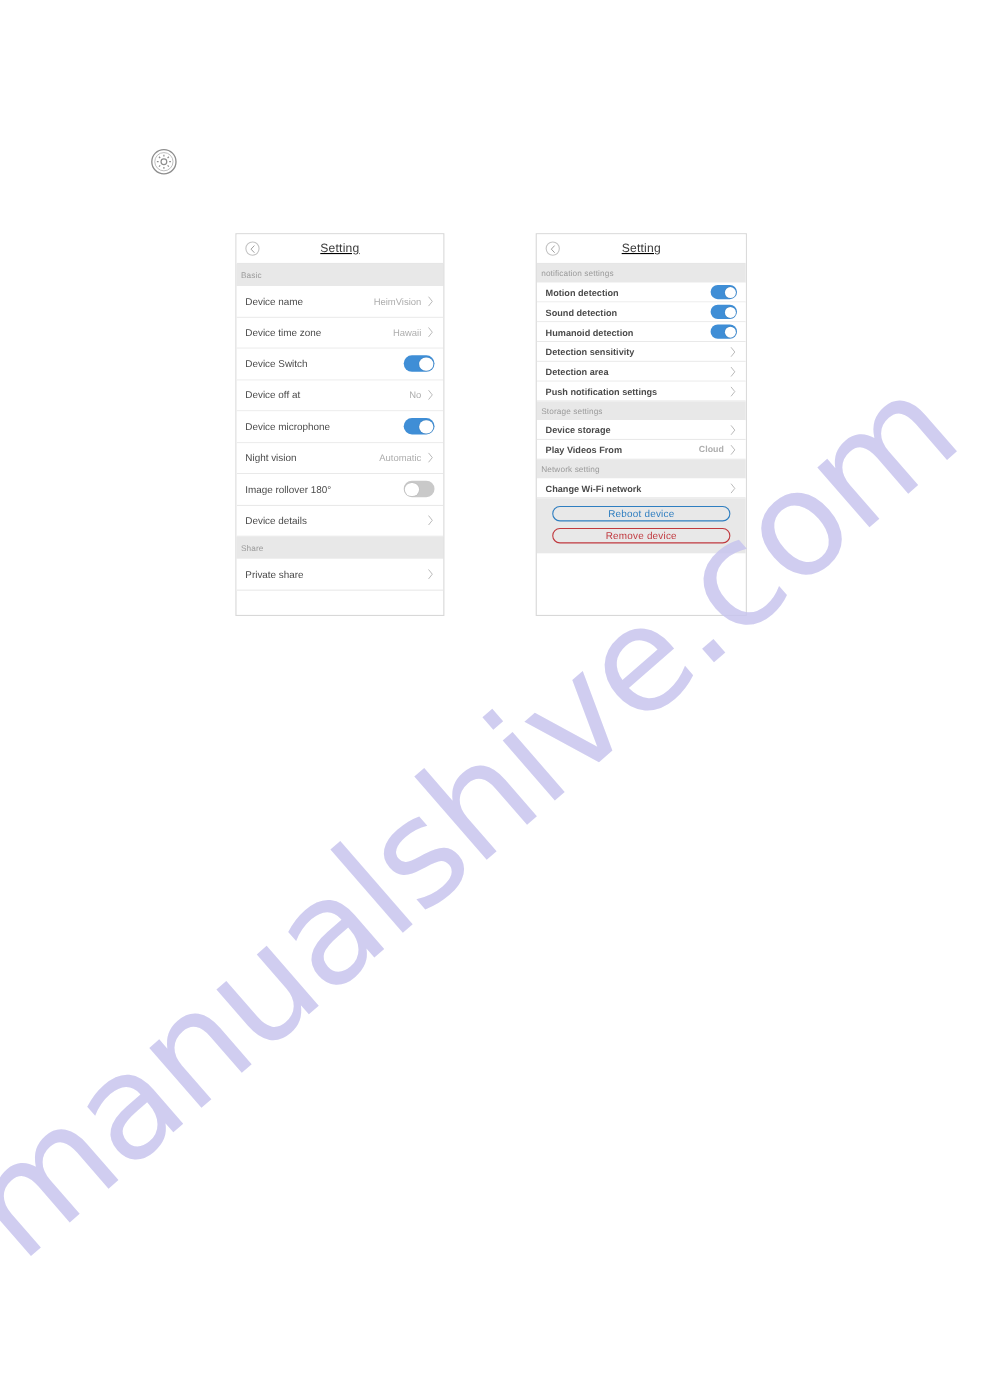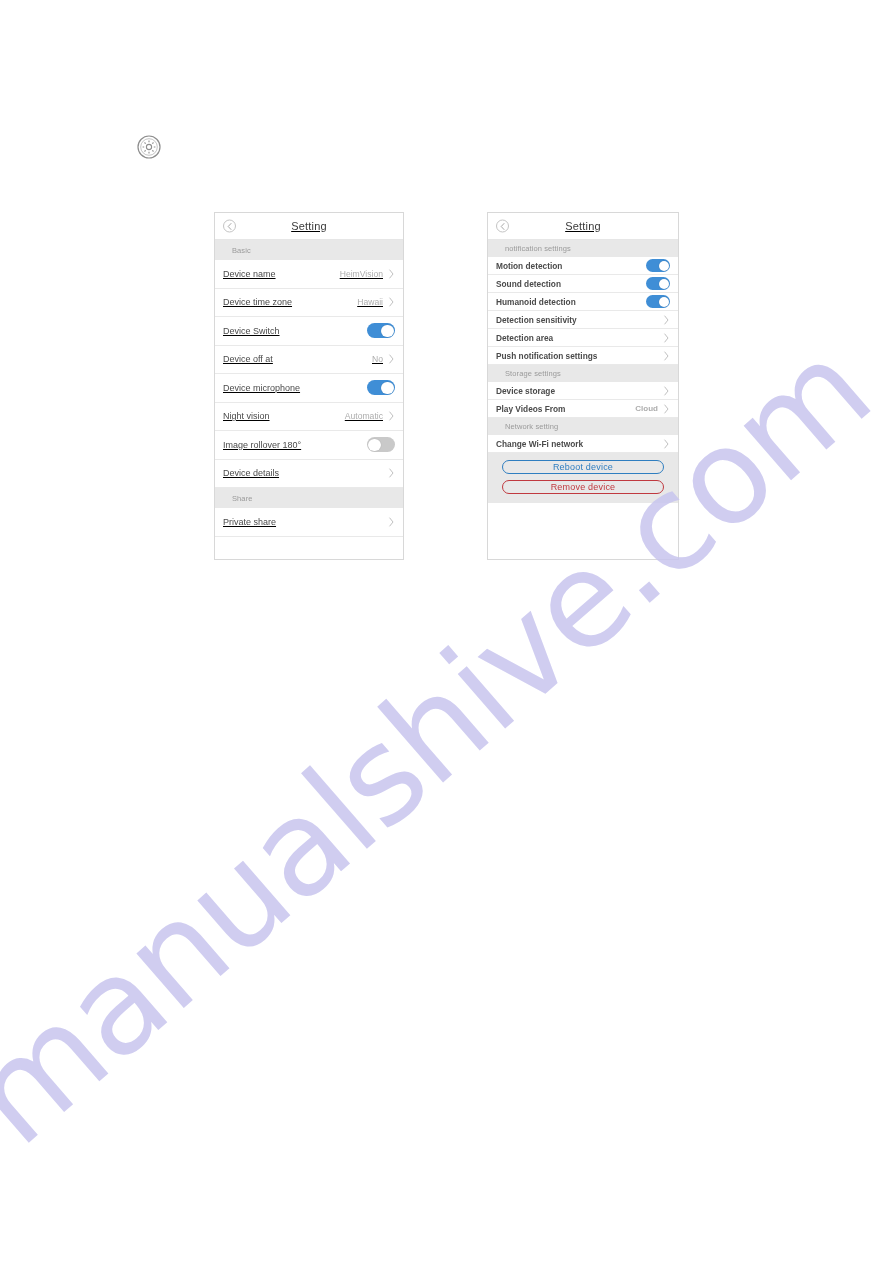--- a/index.html
+++ b/index.html
@@ -93,38 +93,38 @@
     align-items: center;
     justify-content: center;
     box-sizing: border-box;
   }
   .back-btn svg { display: block; }
 
   .section-head {
     background: #e8e8e8;
     color: #9a9a9a;
     font-size: 7.5px;
-    padding: 0 17px;
+    padding: 0 4px;
     display: flex;
     align-items: center;
     box-sizing: border-box;
     letter-spacing: 0.1px;
   }
   .panel-left .section-head  { height: 20px; }
   .panel-right .section-head { height: 17px; }
 
   .row {
     display: flex;
     align-items: center;
     padding: 0 8px;
     border-bottom: 1px solid #e9e9e9;
     box-sizing: border-box;
     background: #ffffff;
   }
-  .panel-left .row  { height: 28.5px; text-decoration: underline; }
+  .panel-left .row  { height: 28.5px; }
   .panel-right .row { height: 18px; font-weight: bold; }
 
   .row-label {
     flex: 1;
     font-size: 9px;
     color: #4a4a4a;
     white-space: nowrap;
     overflow: hidden;
   }
   .panel-right .row-label { font-size: 8.3px; }

